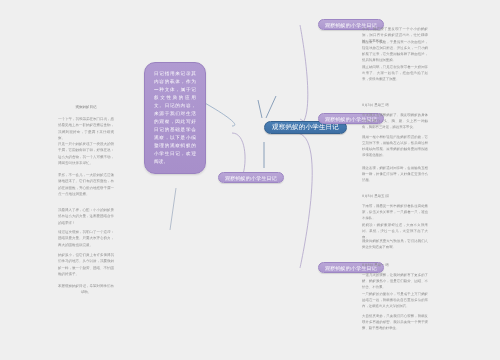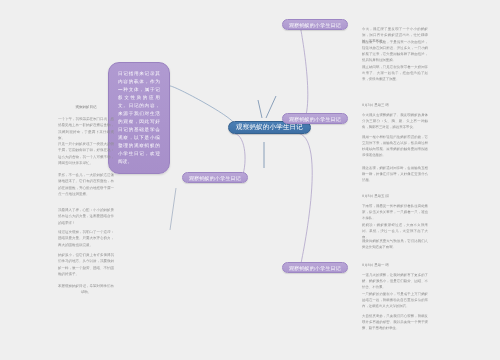--- a/index.html
+++ b/index.html
@@ -15,20 +15,21 @@
 
   
   .node{
     position:absolute;
     border-radius:9px;
     display:flex;align-items:center;justify-content:center;
     color:#ffffff;
     white-space:nowrap;
     letter-spacing:.2px;
     box-sizing:border-box;
+    margin-left:36px;
   }
   .node-root{
     background:linear-gradient(#4a7fb5,#3d6fa4);
     border:1px solid #35618f;
     font-size:6.5px;
     padding:0 7px;
     height:13px;
     border-radius:7px;
     box-shadow:0 1px 1px rgba(0,0,0,.18);
   }

